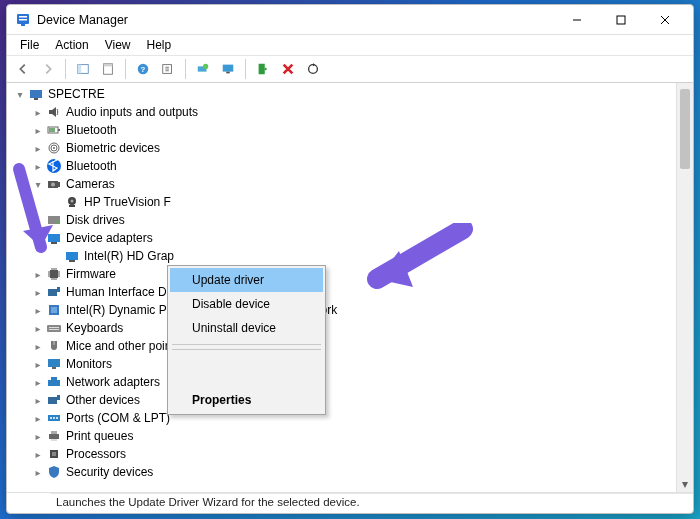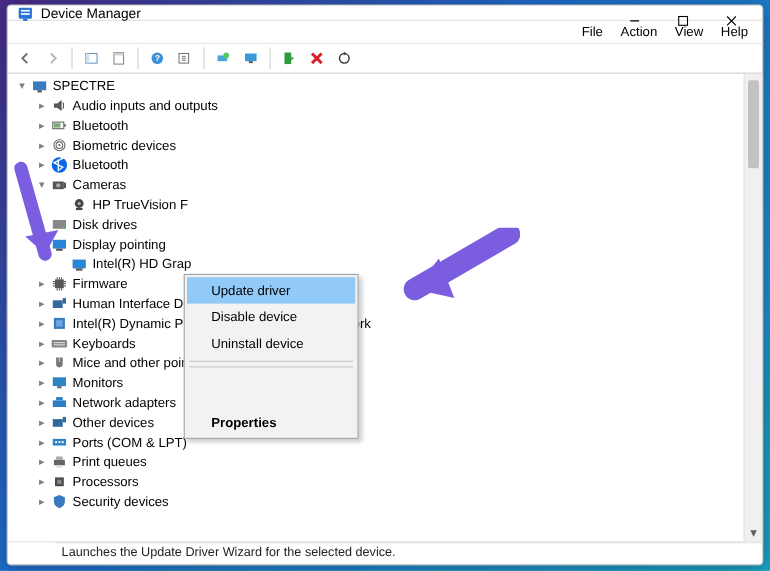--- a/index.html
+++ b/index.html
@@ -15,36 +15,35 @@
     position: absolute;
     top: 4px; left: 6px;
     width: 688px; height: 510px;
     background: #fff;
     border: 1px solid #bfbfbf;
     border-radius: 4px;
     box-shadow: 0 2px 18px rgba(0,0,0,.35);
     display: flex; flex-direction: column;
   }
   .titlebar {
-    height: 14px;
-    display: flex; 
+    height: 30px;
+    display: flex; align-items: center;
     padding: 0 6px 0 8px;
     border-bottom: 1px solid #e0e0e0;
   }
   .titlebar .app-icon { width:16px; height:16px; margin-right:6px; }
   .titlebar .title { font-size:12.5px; color:#000; flex:0 0 auto; }
   .titlebar .spacer { flex:1; }
   .win-btn { width:44px; height:28px; display:flex; align-items:center; justify-content:center; }
   .win-btn svg { width:10px; height:10px; }
   .menubar {
     height: 20px;
     display:flex; gap:2px; align-items:center;
     padding: 0 6px;
     font-size:12px;
-    justify-content:flex-end;
   }
   .menubar .menu { padding:2px 7px; }
   .toolbar {
     height: 28px;
     display:flex; align-items:center; gap:3px;
     padding: 0 5px;
     border-top:1px solid #e6e6e6;
     border-bottom:1px solid #d0d0d0;
   }
   .toolbar .tbtn {
@@ -308,21 +307,21 @@
             <circle cx="12" cy="10" r="1" fill="#3c3"></circle>
           </svg>
           <span class="lbl">Disk drives</span>
         </div>
         <div class="tree-row" style="padding-left:20px">
           <span class="expander">▾</span>
           <svg class="ticon" viewBox="0 0 16 16">
             <rect x="2" y="4" width="12" height="8" fill="#2985d6"></rect>
             <rect x="5" y="12" width="6" height="2" fill="#555"></rect>
           </svg>
-          <span class="lbl">Display pointing</span>
+          <span class="lbl">Device adapters</span>
         </div>
         <div class="tree-row" style="padding-left:38px">
           <span class="expander"></span>
           <svg class="ticon" viewBox="0 0 16 16">
             <rect x="2" y="4" width="12" height="8" fill="#2985d6"></rect>
             <rect x="5" y="12" width="6" height="2" fill="#555"></rect>
           </svg>
           <span class="lbl">Intel(R) HD Grap</span>
         </div>
         <div class="tree-row" style="padding-left:20px">

